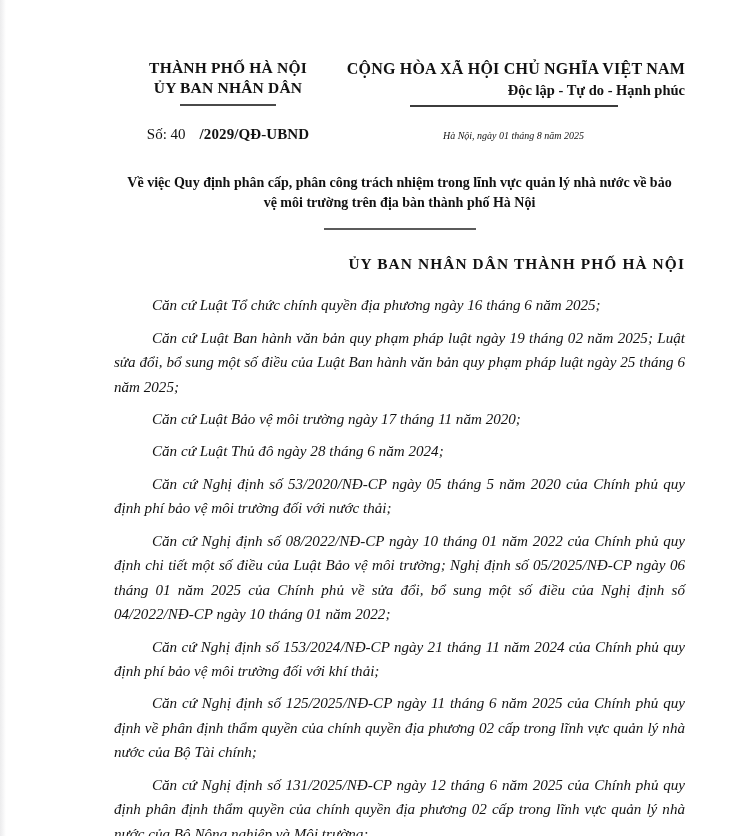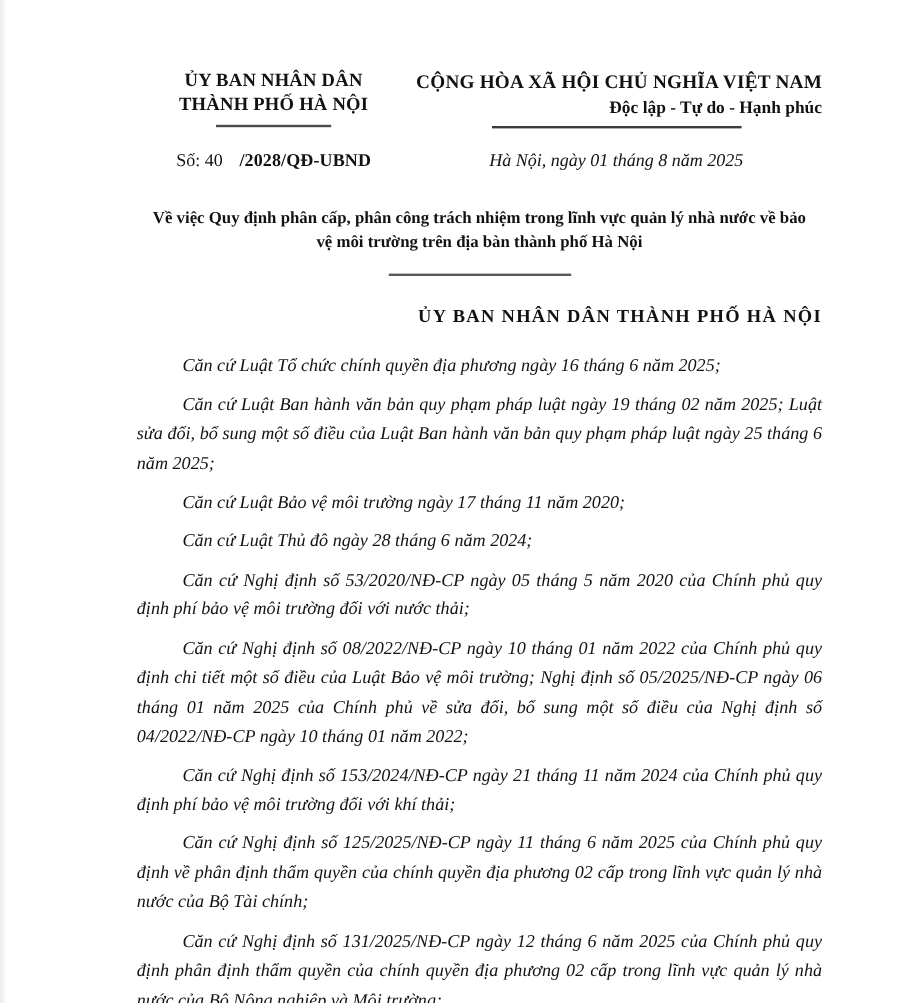--- a/index.html
+++ b/index.html
@@ -100,21 +100,21 @@
   .doc-number .num-value { font-weight: normal; }
   .doc-number .num-suffix {
     font-weight: bold;
     margin-left: 14px;
     letter-spacing: .1px;
   }
   .place-date {
     flex: 1;
     text-align: center;
     font-style: italic;
-    font-size: 15px;
+    font-size: 10px;
     white-space: nowrap;
   }
 
   
   .title-block {
     text-align: center;
     margin-top: 30px;
   }
   .doc-type {
     font-weight: bold;
@@ -163,38 +163,38 @@
 
 <div class="page">
 
   <div class="scan-edge-left"></div>
 
   <div class="sheet">
 
     <div class="header">
 
       <div class="hdr-left">
+        <div class="org-name">THÀNH PHỐ HÀ NỘI</div>
         <div class="org-name">ỦY BAN NHÂN DÂN</div>
-        <div class="org-name">THÀNH PHỐ HÀ NỘI</div>
         <div class="rule-under-org"></div>
       </div>
 
       <div class="hdr-right">
         <div class="nation-name">CỘNG HÒA XÃ HỘI CHỦ NGHĨA VIỆT NAM</div>
         <div class="motto">Độc lập - Tự do - Hạnh phúc</div>
         <div class="rule-under-motto"></div>
       </div>
 
     </div>
 
     <div class="meta-row">
 
       <div class="doc-number">
         <span class="num-label">Số:</span>
-        <span class="num-value">40</span><span class="num-suffix">/2028/QĐ-UBND</span>
+        <span class="num-value">40</span><span class="num-suffix">/2029/QĐ-UBND</span>
       </div>
 
       <div class="place-date">Hà Nội, ngày 01  tháng 8  năm 2025</div>
 
     </div>
 
     <div class="title-block">
       <div class="doc-subject">Về việc Quy định phân cấp, phân công trách nhiệm trong lĩnh vực quản lý nhà nước về bảo vệ môi trường trên địa bàn thành phố Hà Nội</div>
       <div class="title-rule"></div>
     </div>

